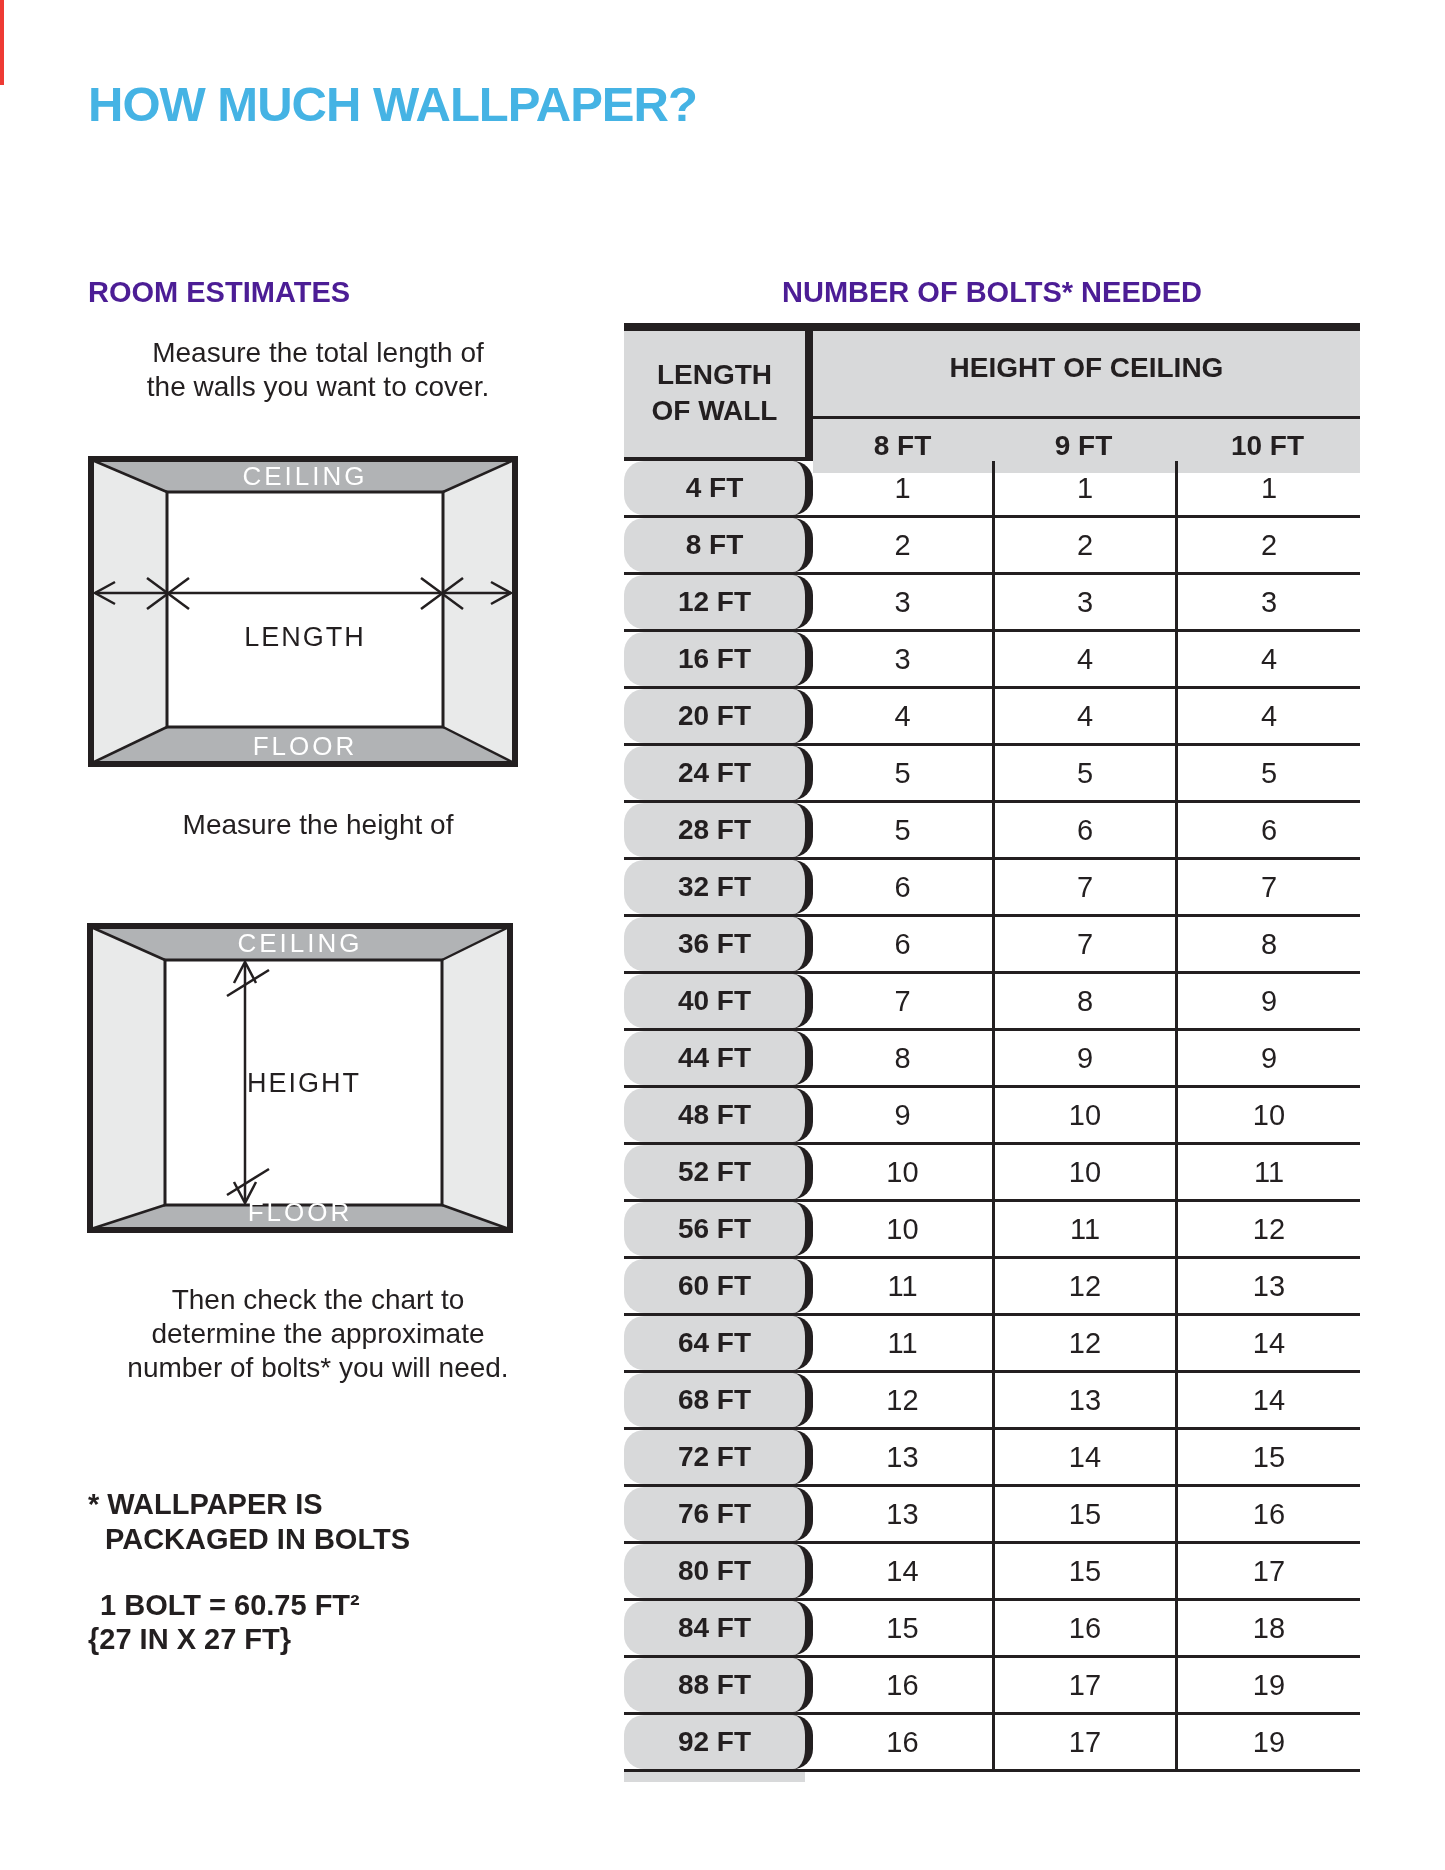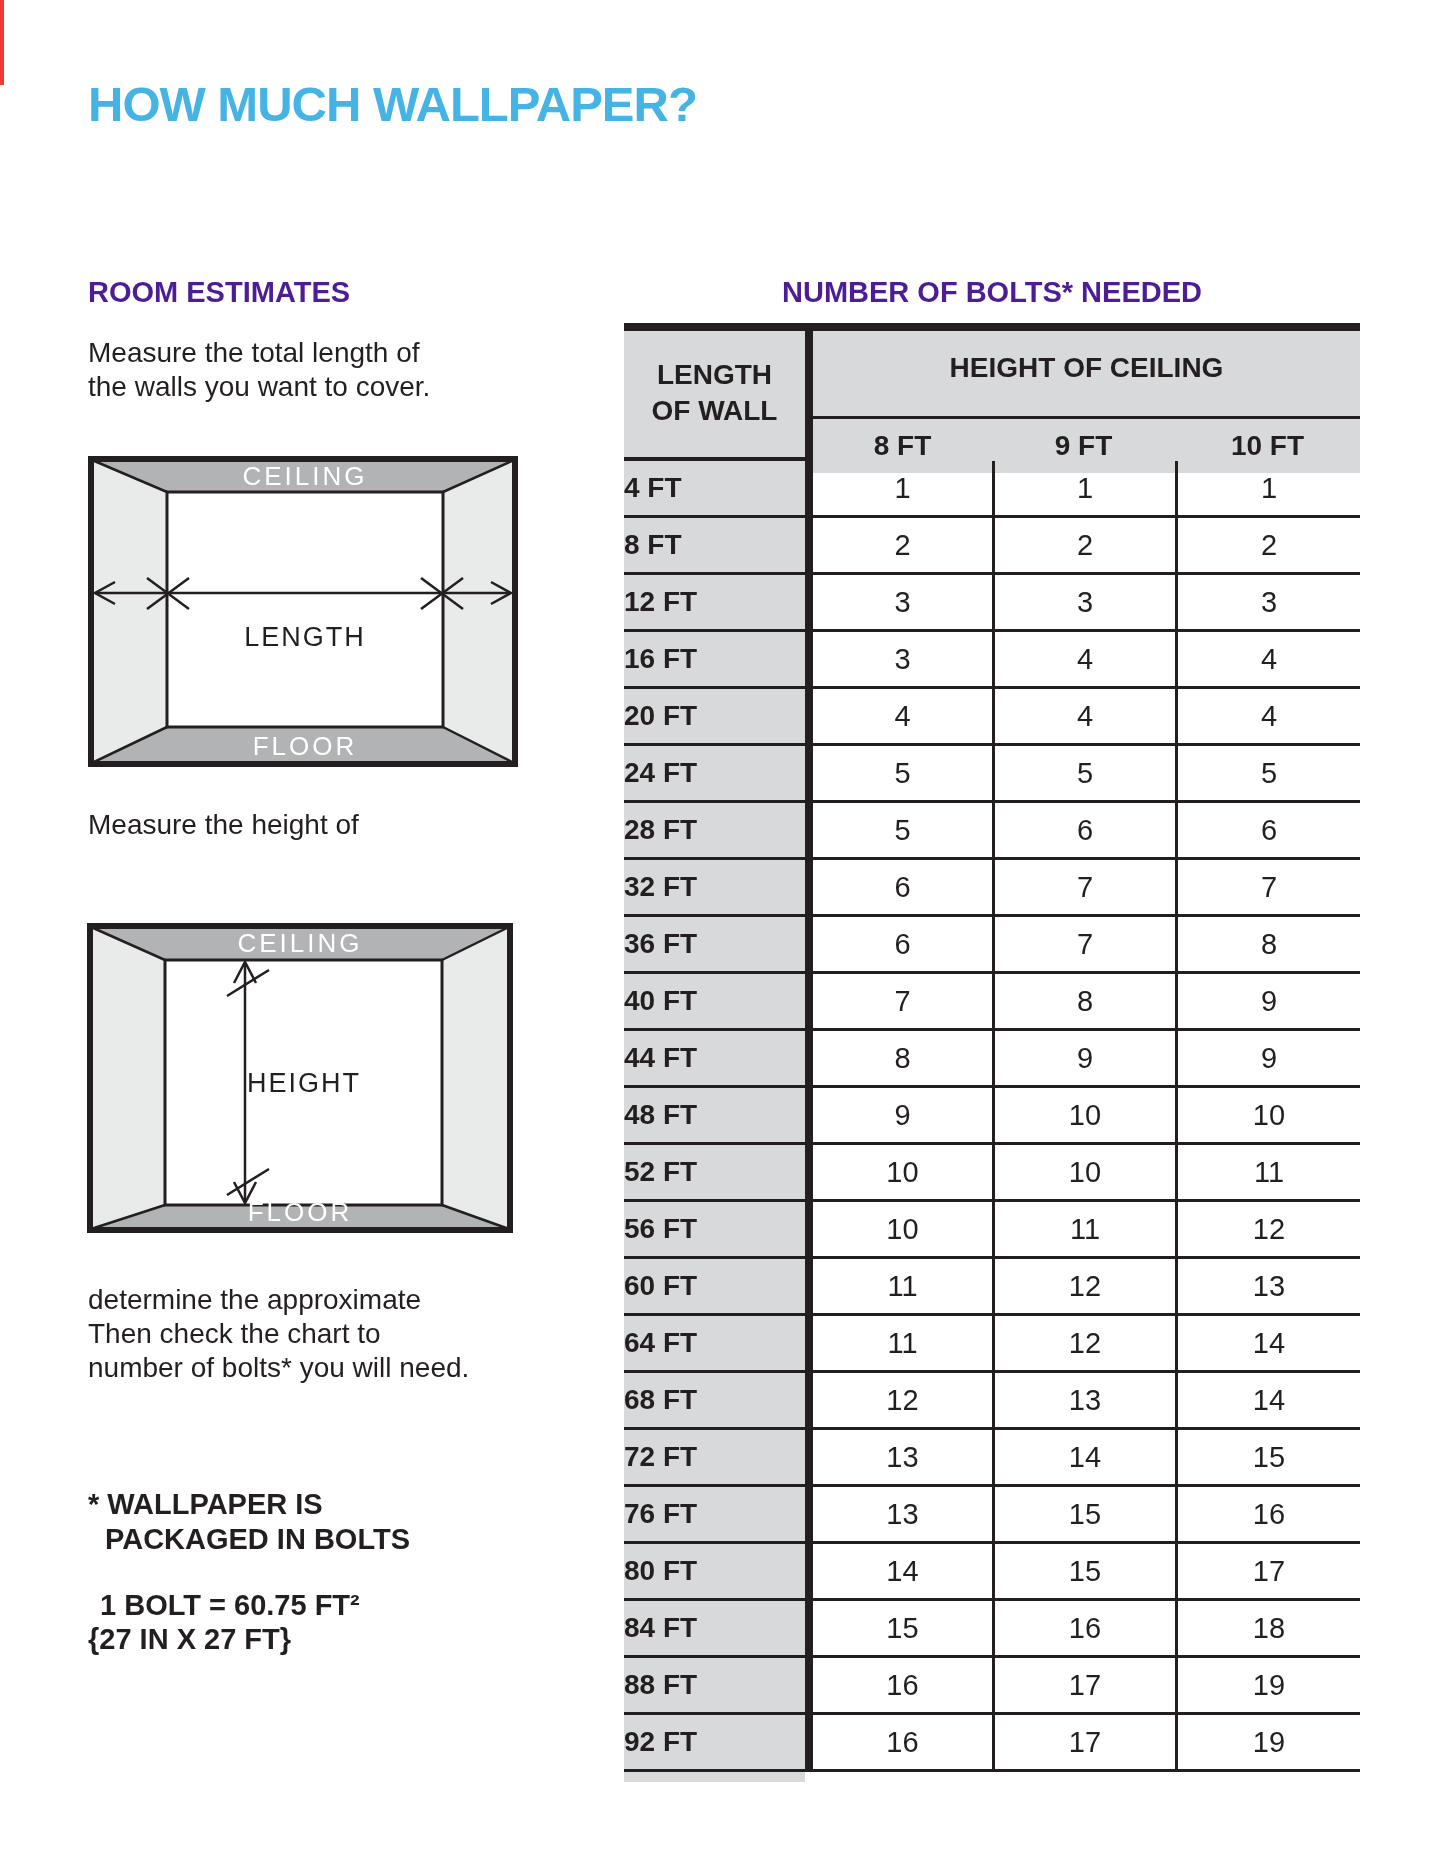--- a/index.html
+++ b/index.html
@@ -11,21 +11,21 @@
   .red-edge { left:0; top:0; width:4px; height:85px; background:#ee3a34; }
 
   .page-title { left:88px; top:76px; font-size:49px; font-weight:bold;
                 letter-spacing:-1px; color:#45b3e4; white-space:nowrap; }
 
   .section-heading { top:276px; font-size:29px; font-weight:bold;
                      color:#4c1d95; letter-spacing:0; white-space:nowrap; }
   .heading-left  { left:88px; }
   .heading-right { left:624px; width:736px; text-align:center; }
 
-  .para { left:88px; width:460px; font-size:28px; line-height:34px; color:#231f20; }
+  .para { left:88px; width:460px; font-size:28px; line-height:34px; color:#231f20;text-align:center; }
   .para-1 { top:336px; }
   .para-2 { top:808px; }
   .para-3 { top:1283px; }
   .para span { display:block; }
 
   .note { left:88px; top:1487px; font-size:29px; font-weight:bold; line-height:35px; }
   .note .indent { margin-left:17px; }
   .bolt-eq  { left:100px; top:1589px; font-size:29px; font-weight:bold; }
   .bolt-dim { left:88px; top:1623px; font-size:29px; font-weight:bold; }
 
@@ -46,21 +46,21 @@
   .group-cell { height:85px; background:#d8d9da; text-align:center;
                 font-weight:bold; font-size:28px; line-height:73px; }
   .hline { height:3px; background:#231f20; }
   .subs { display:flex; height:54px; background:#d8d9da; }
   .subs span { display:block; text-align:center; font-weight:bold;
                font-size:28px; line-height:54px; }
   .sub-1 { width:179px; } .sub-2 { width:183px; } .sub-3 { width:185px; }
 
   .row { display:flex; height:57px; border-bottom:3px solid #231f20; }
   .row .lbl { width:189px; background:#d8d9da; border-right:8px solid #231f20;
-              text-align:left; font-weight:bold; font-size:28px; line-height:54px; }
+              text-align:center; font-weight:bold; font-size:28px; line-height:54px;border-radius:20px; }
   .row .c { text-align:center; font-size:29px; line-height:54px; }
   .row .c1 { width:182px; border-right:3px solid #231f20; }
   .row .c2 { width:183px; border-right:3px solid #231f20; }
   .row .c3 { width:182px; }
   .stub { width:181px; height:10px; background:#d8d9da; }
 </style>
 </head>
 <body>
 
 <div class="abs red-edge"></div>
@@ -125,22 +125,22 @@
     <line x1="140" y1="73" x2="182" y2="47"></line>
     <line x1="140" y1="272" x2="182" y2="246"></line>
   </g>
   <text class="band-label" x="213" y="29" text-anchor="middle">CEILING</text>
   <text class="dim-label" x="217" y="169" text-anchor="middle">HEIGHT</text>
   <text class="band-label" x="213" y="298" text-anchor="middle">FLOOR</text>
   <rect x="3" y="3" width="420" height="304" fill="none" stroke="#231f20" stroke-width="6"></rect>
 </svg>
 
 <div class="abs para para-3">
+  <span>Then check the chart to</span>
   <span>determine the approximate</span>
-  <span>Then check the chart to</span>
   <span>number of bolts* you will need.</span>
 </div>
 
 <div class="abs note">
   <div>* WALLPAPER IS</div>
   <div class="indent">PACKAGED IN BOLTS</div>
 </div>
 
 <div class="abs bolt-eq">1 BOLT = 60.75 FT²</div>
 <div class="abs bolt-dim">{27 IN X 27 FT}</div>

